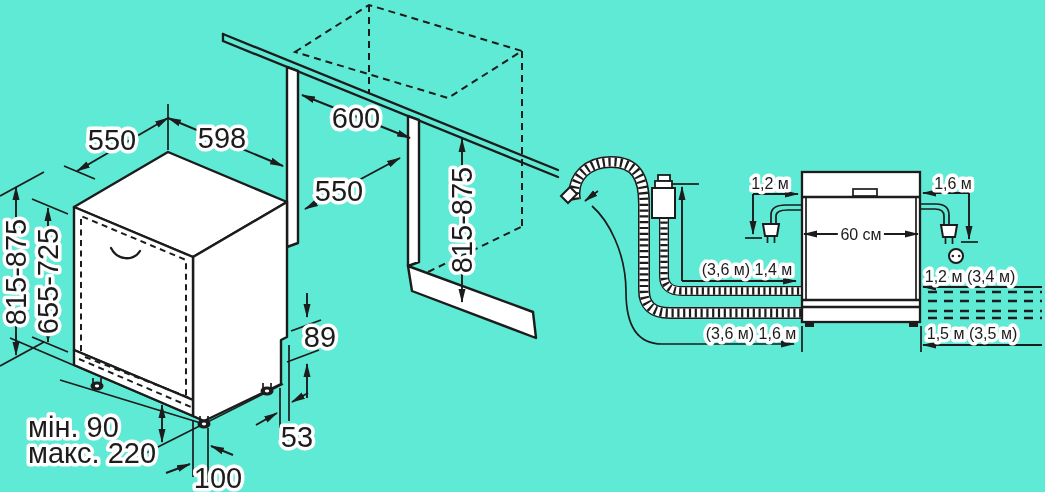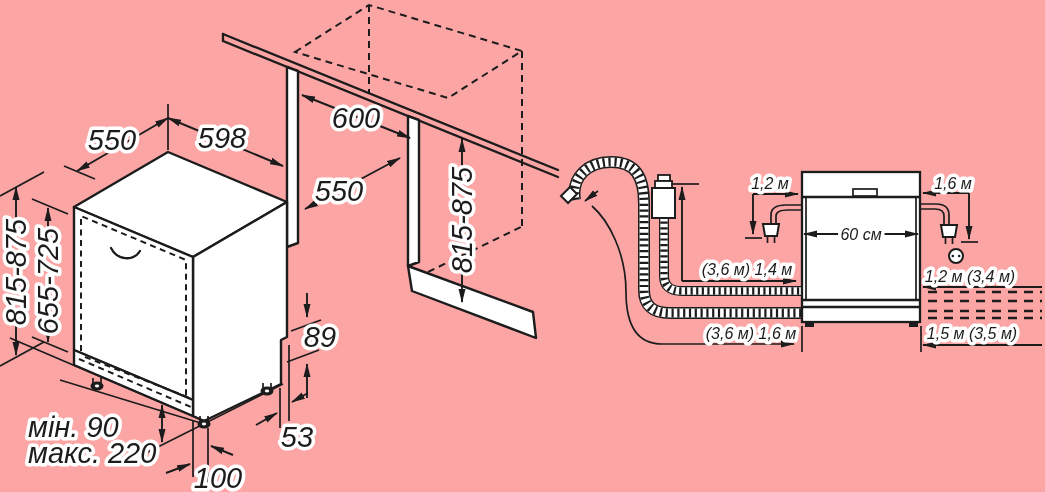--- a/index.html
+++ b/index.html
@@ -1,19 +1,18 @@
 <!DOCTYPE html>
 <html><head>
 <meta charset="utf-8">
 <style>
   html,body{margin:0;padding:0;background:#fff;}
   .stage{
-    width:1045px;height:492px;background:#fca5a5;position:relative;overflow:hidden;
+    width:1045px;height:492px;background:#5eead4;position:relative;overflow:hidden;
     font-family:"Liberation Sans", sans-serif;
-    font-style:italic;
   }
   svg{display:block;}
   svg text{
     fill:#1c1c1c;
     font-family:"Liberation Sans", sans-serif;
     paint-order:stroke;
     stroke:#ffffff;
     stroke-width:7px;
     stroke-linejoin:round;
   }

